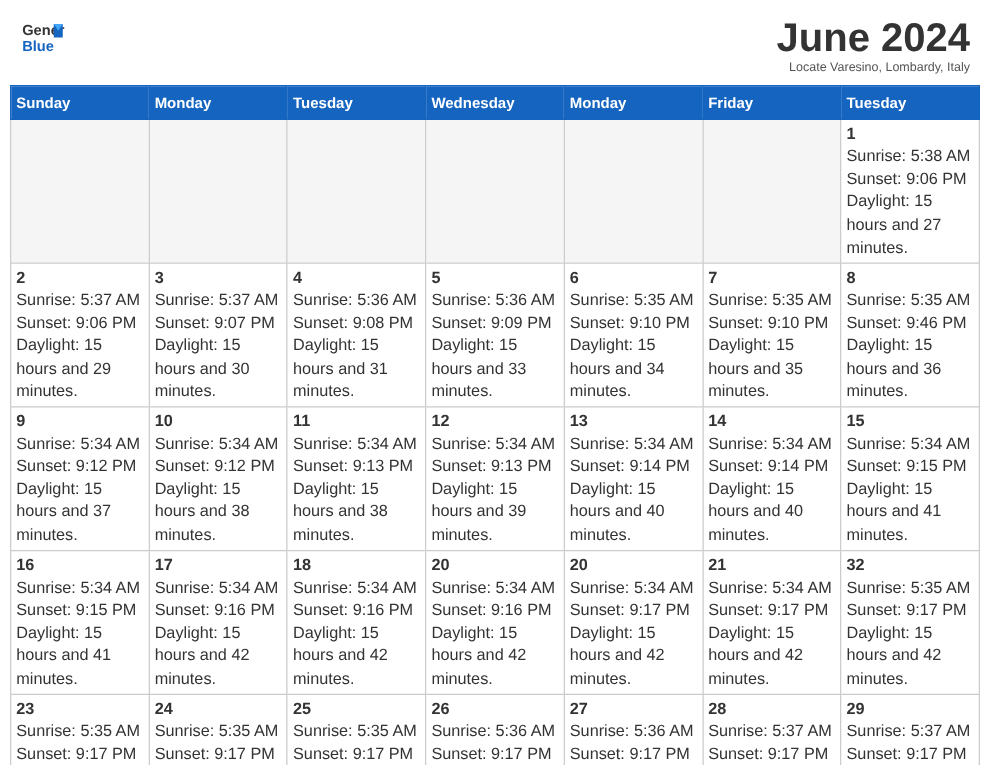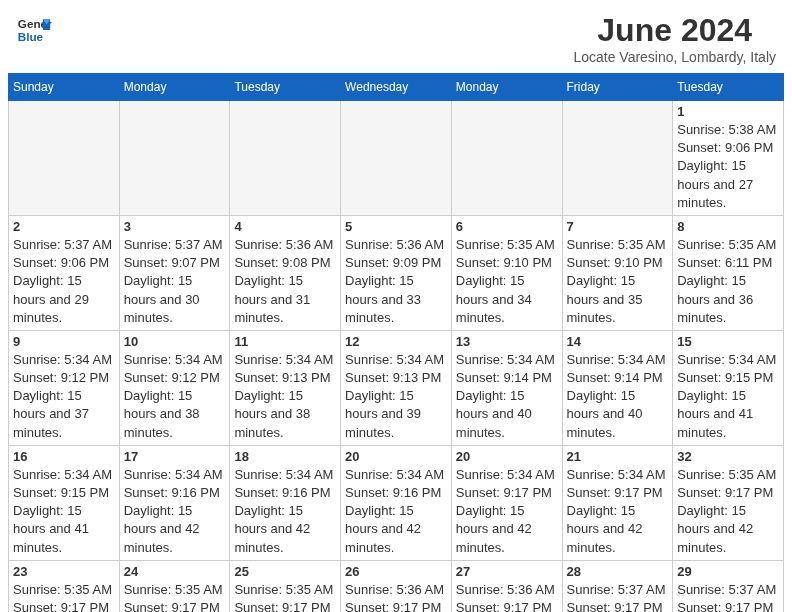--- a/index.html
+++ b/index.html
@@ -18,42 +18,42 @@
     .logo {
       display: flex;
       align-items: center;
       gap: 4px;
     }
     .logo-icon {
       width: 36px;
       height: 36px;
     }
     .title-block {
-      text-align: center;
+      text-align: right;
     }
     .calendar-title {
       font-size: 32px;
       font-weight: bold;
       color: #333;
     }
     .calendar-subtitle {
-      font-size: 14px;
+      font-size: 10px;
       color: #555;
     }
     .calendar {
       width: 100%;
       border-collapse: collapse;
       border: 1px solid #ccc;
       margin: 0;
     }
     .calendar th {
       background: #1565c0;
       color: #fff;
       font-size: 12px;
-      font-weight: normal;
+      font-weight: bold;
       padding: 6px 4px;
       text-align: left;
       border: 1px solid #1565c0;
     }
     .calendar td {
       vertical-align: top;
       border: 1px solid #ccc;
       padding: 3px 4px;
       width: calc(100%/7);
       min-height: 80px;
@@ -169,21 +169,21 @@
           <td>
             <div class="day-number">7</div>
             <div class="day-info">Sunrise: 5:35 AM
 Sunset: 9:10 PM
 Daylight: 15 hours
 and 35 minutes.</div>
           </td>
           <td>
             <div class="day-number">8</div>
             <div class="day-info">Sunrise: 5:35 AM
-Sunset: 6:11 PM
+Sunset: 9:46 PM
 Daylight: 15 hours
 and 36 minutes.</div>
           </td>
         </tr>
         <tr class="week-row">
           <td>
             <div class="day-number">9</div>
             <div class="day-info">Sunrise: 5:34 AM
 Sunset: 9:12 PM
 Daylight: 15 hours

